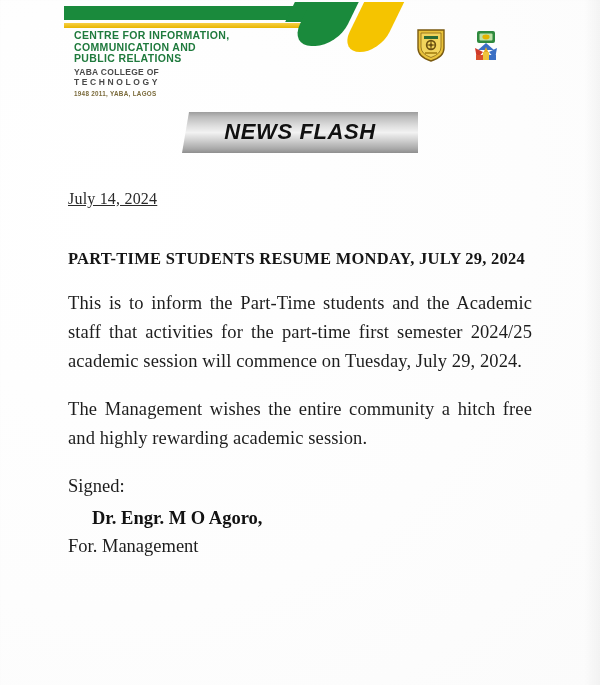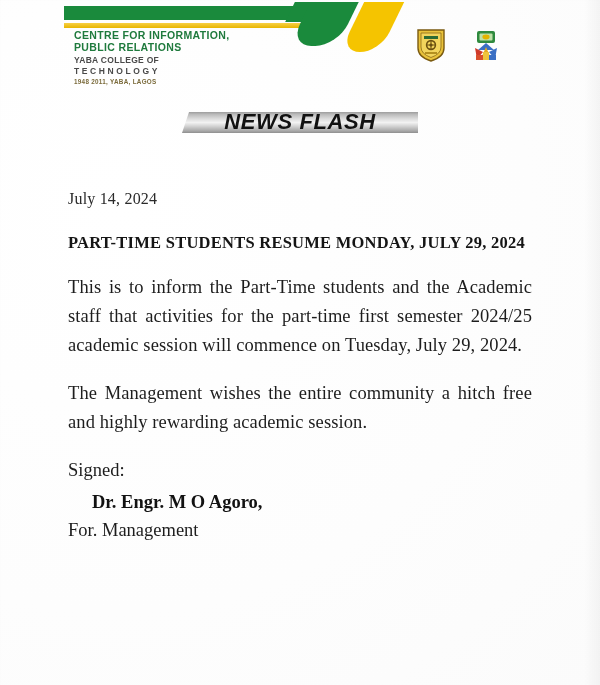--- a/index.html
+++ b/index.html
@@ -142,21 +142,21 @@
   .newsflash-wrap {
     position: absolute;
     left: 0; top: 112px;
     width: 600px;
     display: flex;
     justify-content: center;
   }
   .newsflash {
     position: relative;
     width: 236px;
-    height: 21px;
+    height: 41px;
     background: linear-gradient(180deg,
         #9d9d9d 0%, #bcbcbc 12%, #dedede 34%,
         #f2f2f2 50%, #d6d6d6 66%, #a8a8a8 90%, #8e8e8e 100%);
     clip-path: polygon(7px 0, 100% 0, 100% 100%, 0 100%);
     display: flex;
     align-items: center;
     justify-content: center;
   }
   .newsflash-text {
     font-family: "Liberation Sans", sans-serif;
@@ -172,22 +172,23 @@
   
   .content {
     position: absolute;
     left: 68px; top: 190px;
     width: 464px;
   }
   .doc-date {
     font-family: "Liberation Serif", serif;
     font-size: 16px;
     color: #2a2a2a;
-    margin-bottom: 24px;
+    margin-bottom: 40px;
     letter-spacing: .2px;
+    text-decoration: underline;
   }
   .doc-headline {
     font-family: "Liberation Serif", serif;
     font-weight: bold;
     font-size: 16.5px;
     line-height: 22px;
     color: #151515;
     text-align: justify;
     letter-spacing: .25px;
     margin-bottom: 16px;
@@ -230,20 +231,21 @@
 
   <div class="letterhead">
     <div class="lh-greenbar"></div>
     <div class="lh-yellowline"></div>
     <div class="lh-swoosh-green2"></div>
     <div class="lh-swoosh-green"></div>
     <div class="lh-swoosh-yellow"></div>
 
     <div class="lh-text">
       <div class="lh-l1">CENTRE FOR INFORMATION,</div>
+      <div class="lh-l2">COMMUNICATION AND</div>
       <div class="lh-l3">PUBLIC RELATIONS</div>
       <div class="lh-l4">YABA COLLEGE OF</div>
       <div class="lh-l5">TECHNOLOGY</div>
       <div class="lh-l6">1948 2011, YABA, LAGOS</div>
     </div>
 
     <div class="logos">
 
       <svg class="crest" width="30" height="34" viewBox="0 0 30 34">
         <path d="M2 2 H28 V20 Q28 29 15 33 Q2 29 2 20 Z" fill="#e9c23a" stroke="#7a5a10" stroke-width="1.4"></path>

